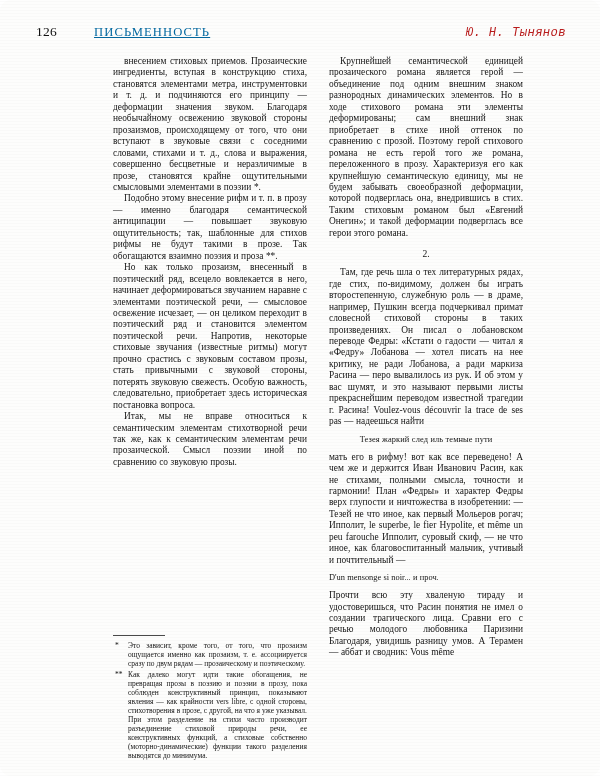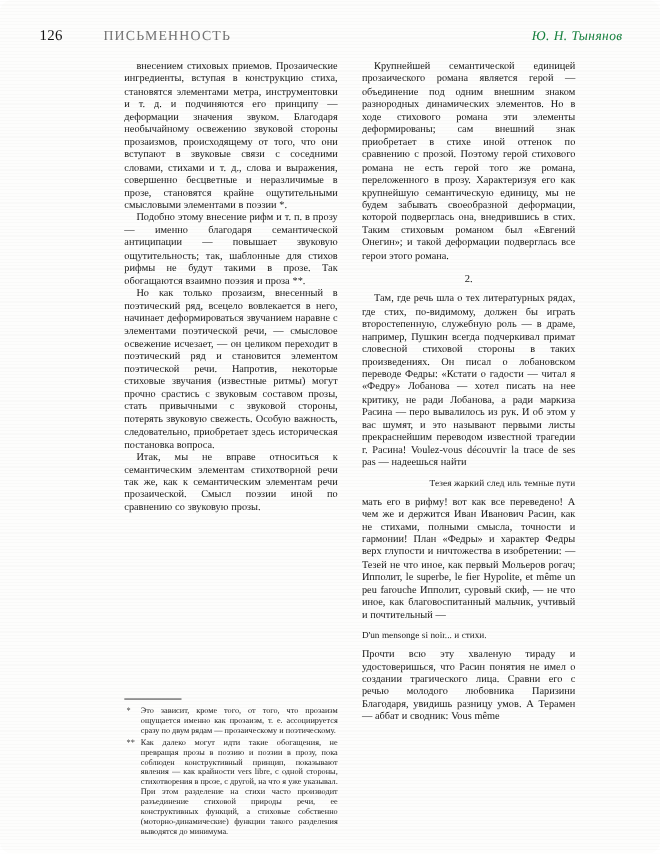--- a/index.html
+++ b/index.html
@@ -35,30 +35,32 @@
   }
   .folio {
     font-size: 13.5px;
     letter-spacing: .2px;
     color: #111;
     width: 58px;
   }
   .head-center {
     font-size: 12.6px;
     letter-spacing: 1.1px;
-    color: #737373;
+    color: #0369a1;
     flex: 0 0 auto;
+    text-decoration: underline;
   }
   .head-right {
     margin-left: auto;
     font-size: 12.2px;
     font-style: italic;
     letter-spacing: .4px;
-    color: #15803d;
+    color: #b91c1c;
     white-space: nowrap;
+    font-family: Liberation Mono, monospace;
   }
   
   .columns {
     position: absolute;
     top: 56px;
     left: 113px;
     width: 410px;
     height: 706px;
     display: flex;
     gap: 22px;
@@ -83,21 +85,21 @@
     text-align: center;
     font-size: 9.6px;
     text-indent: 0;
     line-height: 11px;
   }
   .verse {
     margin: 7px 0 7px 0;
     font-size: 8.4px;
     line-height: 10px;
     text-indent: 0;
-    text-align: right;
+    text-align: center;
     letter-spacing: .1px;
   }
   .quote-line {
     margin: 7px 0 7px 0;
     font-size: 8.4px;
     line-height: 10px;
     text-indent: 0;
     text-align: left;
   }
   
@@ -180,21 +182,21 @@
       <p>Крупнейшей семантической единицей прозаического романа является герой — объединение под одним внешним знаком разнородных динамических элементов. Но в ходе стихового романа эти элементы деформированы; сам внешний знак приобретает в стихе иной оттенок по сравнению с прозой. Поэтому герой стихового романа не есть герой того же романа, переложенного в прозу. Характеризуя его как крупнейшую семантическую единицу, мы не будем забывать своеобразной деформации, которой подверглась она, внедрившись в стих. Таким стиховым романом был «Евгений Онегин»; и такой деформации подверглась все герои этого романа.</p>
 
       <p class="sec-num">2.</p>
 
       <p>Там, где речь шла о тех литературных рядах, где стих, по-видимому, должен бы играть второстепенную, служебную роль — в драме, например, Пушкин всегда подчеркивал примат словесной стиховой стороны в таких произведениях. Он писал о лобановском переводе Федры: «Кстати о гадости — читал я «Федру» Лобанова — хотел писать на нее критику, не ради Лобанова, а ради маркиза Расина — перо вывалилось из рук. И об этом у вас шумят, и это называют первыми листы прекраснейшим переводом известной трагедии г. Расина! Voulez-vous découvrir la trace de ses pas — надеешься найти</p>
 
       <p class="verse">Тезея жаркий след иль темные пути</p>
 
       <p class="noindent">мать его в рифму! вот как все переведено! А чем же и держится Иван Иванович Расин, как не стихами, полными смысла, точности и гармонии! План «Федры» и характер Федры верх глупости и ничтожества в изобретении: — Тезей не что иное, как первый Мольеров рогач; Ипполит, le superbe, le fier Hypolite, et même un peu farouche Ипполит, суровый скиф, — не что иное, как благовоспитанный мальчик, учтивый и почтительный —</p>
 
-      <p class="quote-line">D'un mensonge si noir... и стихи.</p>
+      <p class="quote-line">D'un mensonge si noir... и проч.</p>
 
       <p class="noindent">Прочти всю эту хваленую тираду и удостоверишься, что Расин понятия не имел о создании трагического лица. Сравни его с речью молодого любовника Паризини Благодаря, увидишь разницу умов. А Терамен — аббат и сводник: Vous même</p>
     </div>
 
   </div>
 
   <div class="scan-noise"></div>
 </div>
 
 </body></html>

